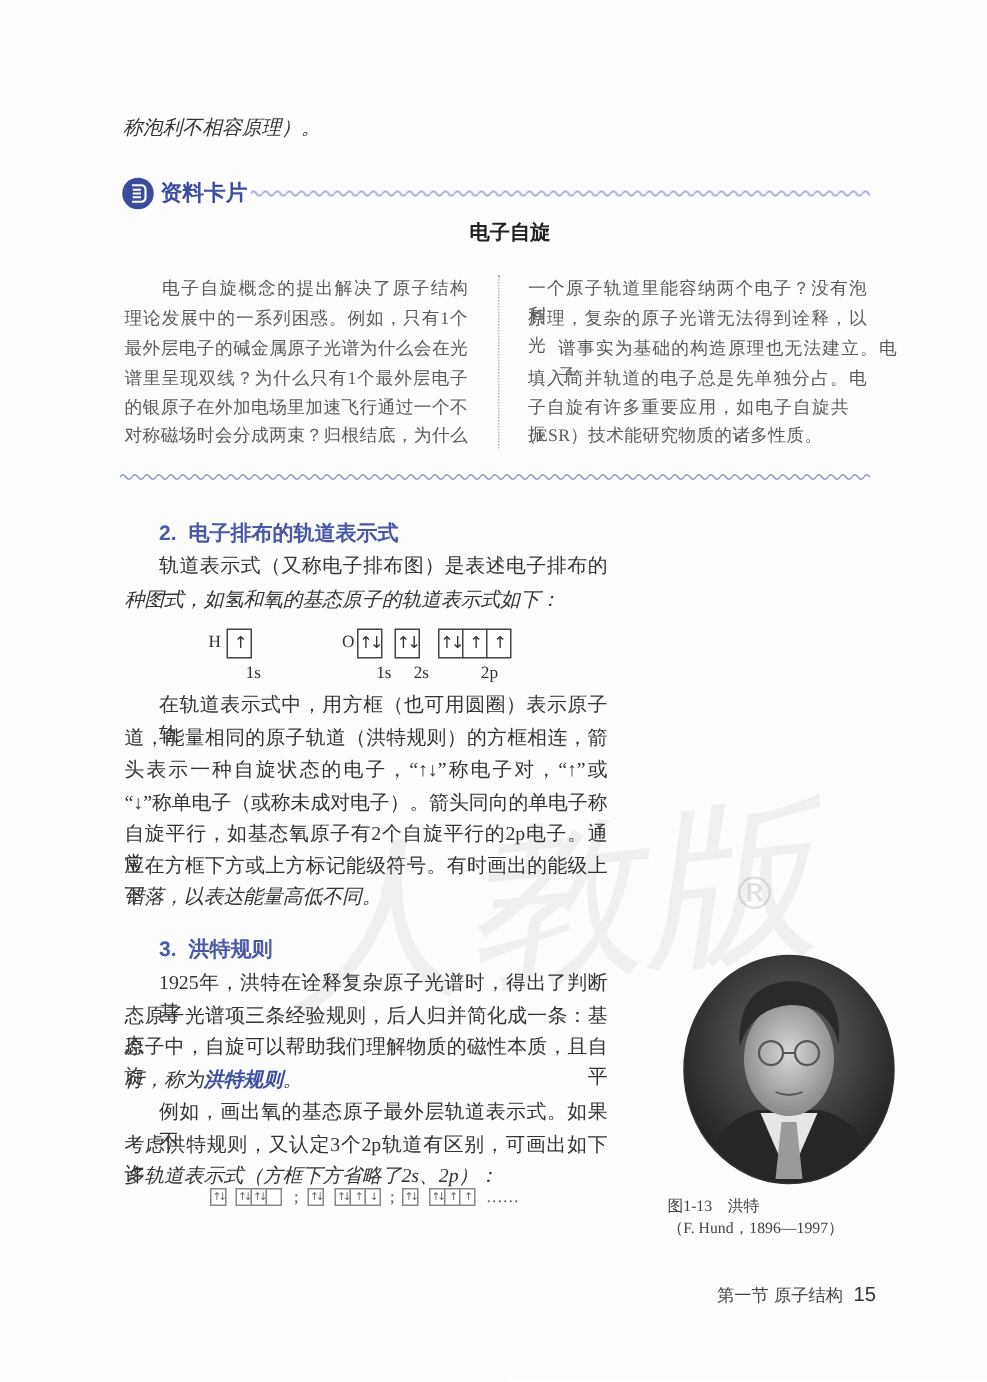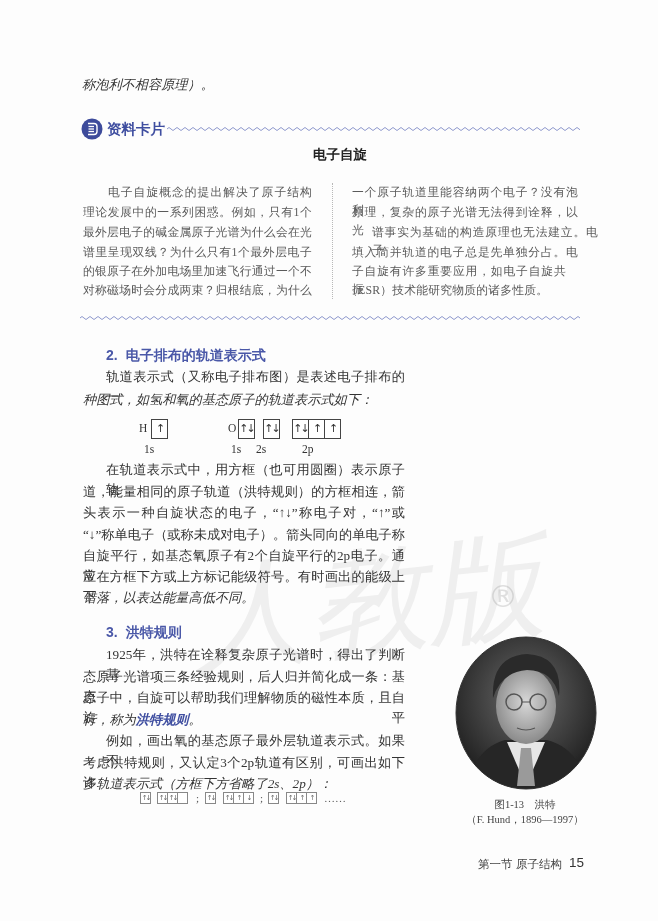--- a/index.html
+++ b/index.html
@@ -21,27 +21,27 @@
   .card-label { position: absolute; font-family: "Liberation Sans", "DejaVu Sans", sans-serif;
                 font-weight: bold; font-size: 14.5px; color: #3f4ea0; line-height: 20px; white-space: nowrap; }
   .card-title { position: absolute; font-family: "Liberation Sans", "DejaVu Sans", sans-serif;
                 font-weight: bold; font-size: 13.5px; color: #222; line-height: 20px; width: 120px; text-align: center; }
   .blue-bold { color: #3f4ea0; font-weight: bold; font-family: "Liberation Sans", "DejaVu Sans", sans-serif; }
   .divider { position: absolute; left: 332px; top: 183px; width: 0; height: 116px;
              border-left: 1px dotted #b8b8b8; }
   .obox { position: absolute; width: 15px; height: 18px; border: 1px solid #444; background: #fff;
           font-family: "DejaVu Sans", sans-serif; font-size: 11px; line-height: 18px; text-align: center;
           color: #333; letter-spacing: -2px; }
-  .olabel { position: absolute; font-size: 11.5px; line-height: 14px; color: #333; width: 30px; text-align: left; }
+  .olabel { position: absolute; font-size: 11.5px; line-height: 14px; color: #333; width: 30px; text-align: right; }
   .elem { position: absolute; font-size: 11.5px; line-height: 18px; color: #333; }
   .sbox { position: absolute; width: 9px; height: 10px; border: 1px solid #888; background: #fff;
           font-family: "DejaVu Sans", sans-serif; font-size: 7px; line-height: 10px; text-align: center;
           color: #666; letter-spacing: -2px; overflow: hidden; }
   .ssep { position: absolute; font-size: 11px; line-height: 12px; color: #555; }
-  .caption { position: absolute; width: 160px; text-align: center; font-size: 10.5px; line-height: 14px; color: #444; white-space: nowrap; }
+  .caption { position: absolute; width: 160px; font-size: 10.5px; line-height: 14px; color: #444; white-space: nowrap; }
   .footer { position: absolute; font-size: 11.5px; line-height: 16px; color: #444; white-space: nowrap; }
   .footer.num { font-family: "Liberation Sans", "DejaVu Sans", sans-serif; font-size: 13.5px; color: #333; }
   .watermark { position: absolute; font-family: "DejaVu Serif", serif; font-style: italic;
                color: rgba(120,120,120,0.10); font-size: 118px; line-height: 120px; white-space: nowrap;
                transform: rotate(-6deg); transform-origin: left top; }
   .wm-mark { position: absolute; font-family: "DejaVu Sans", sans-serif; color: rgba(120,120,120,0.22);
              font-size: 30px; line-height: 30px; }
 </style>
 </head>
 <body>

